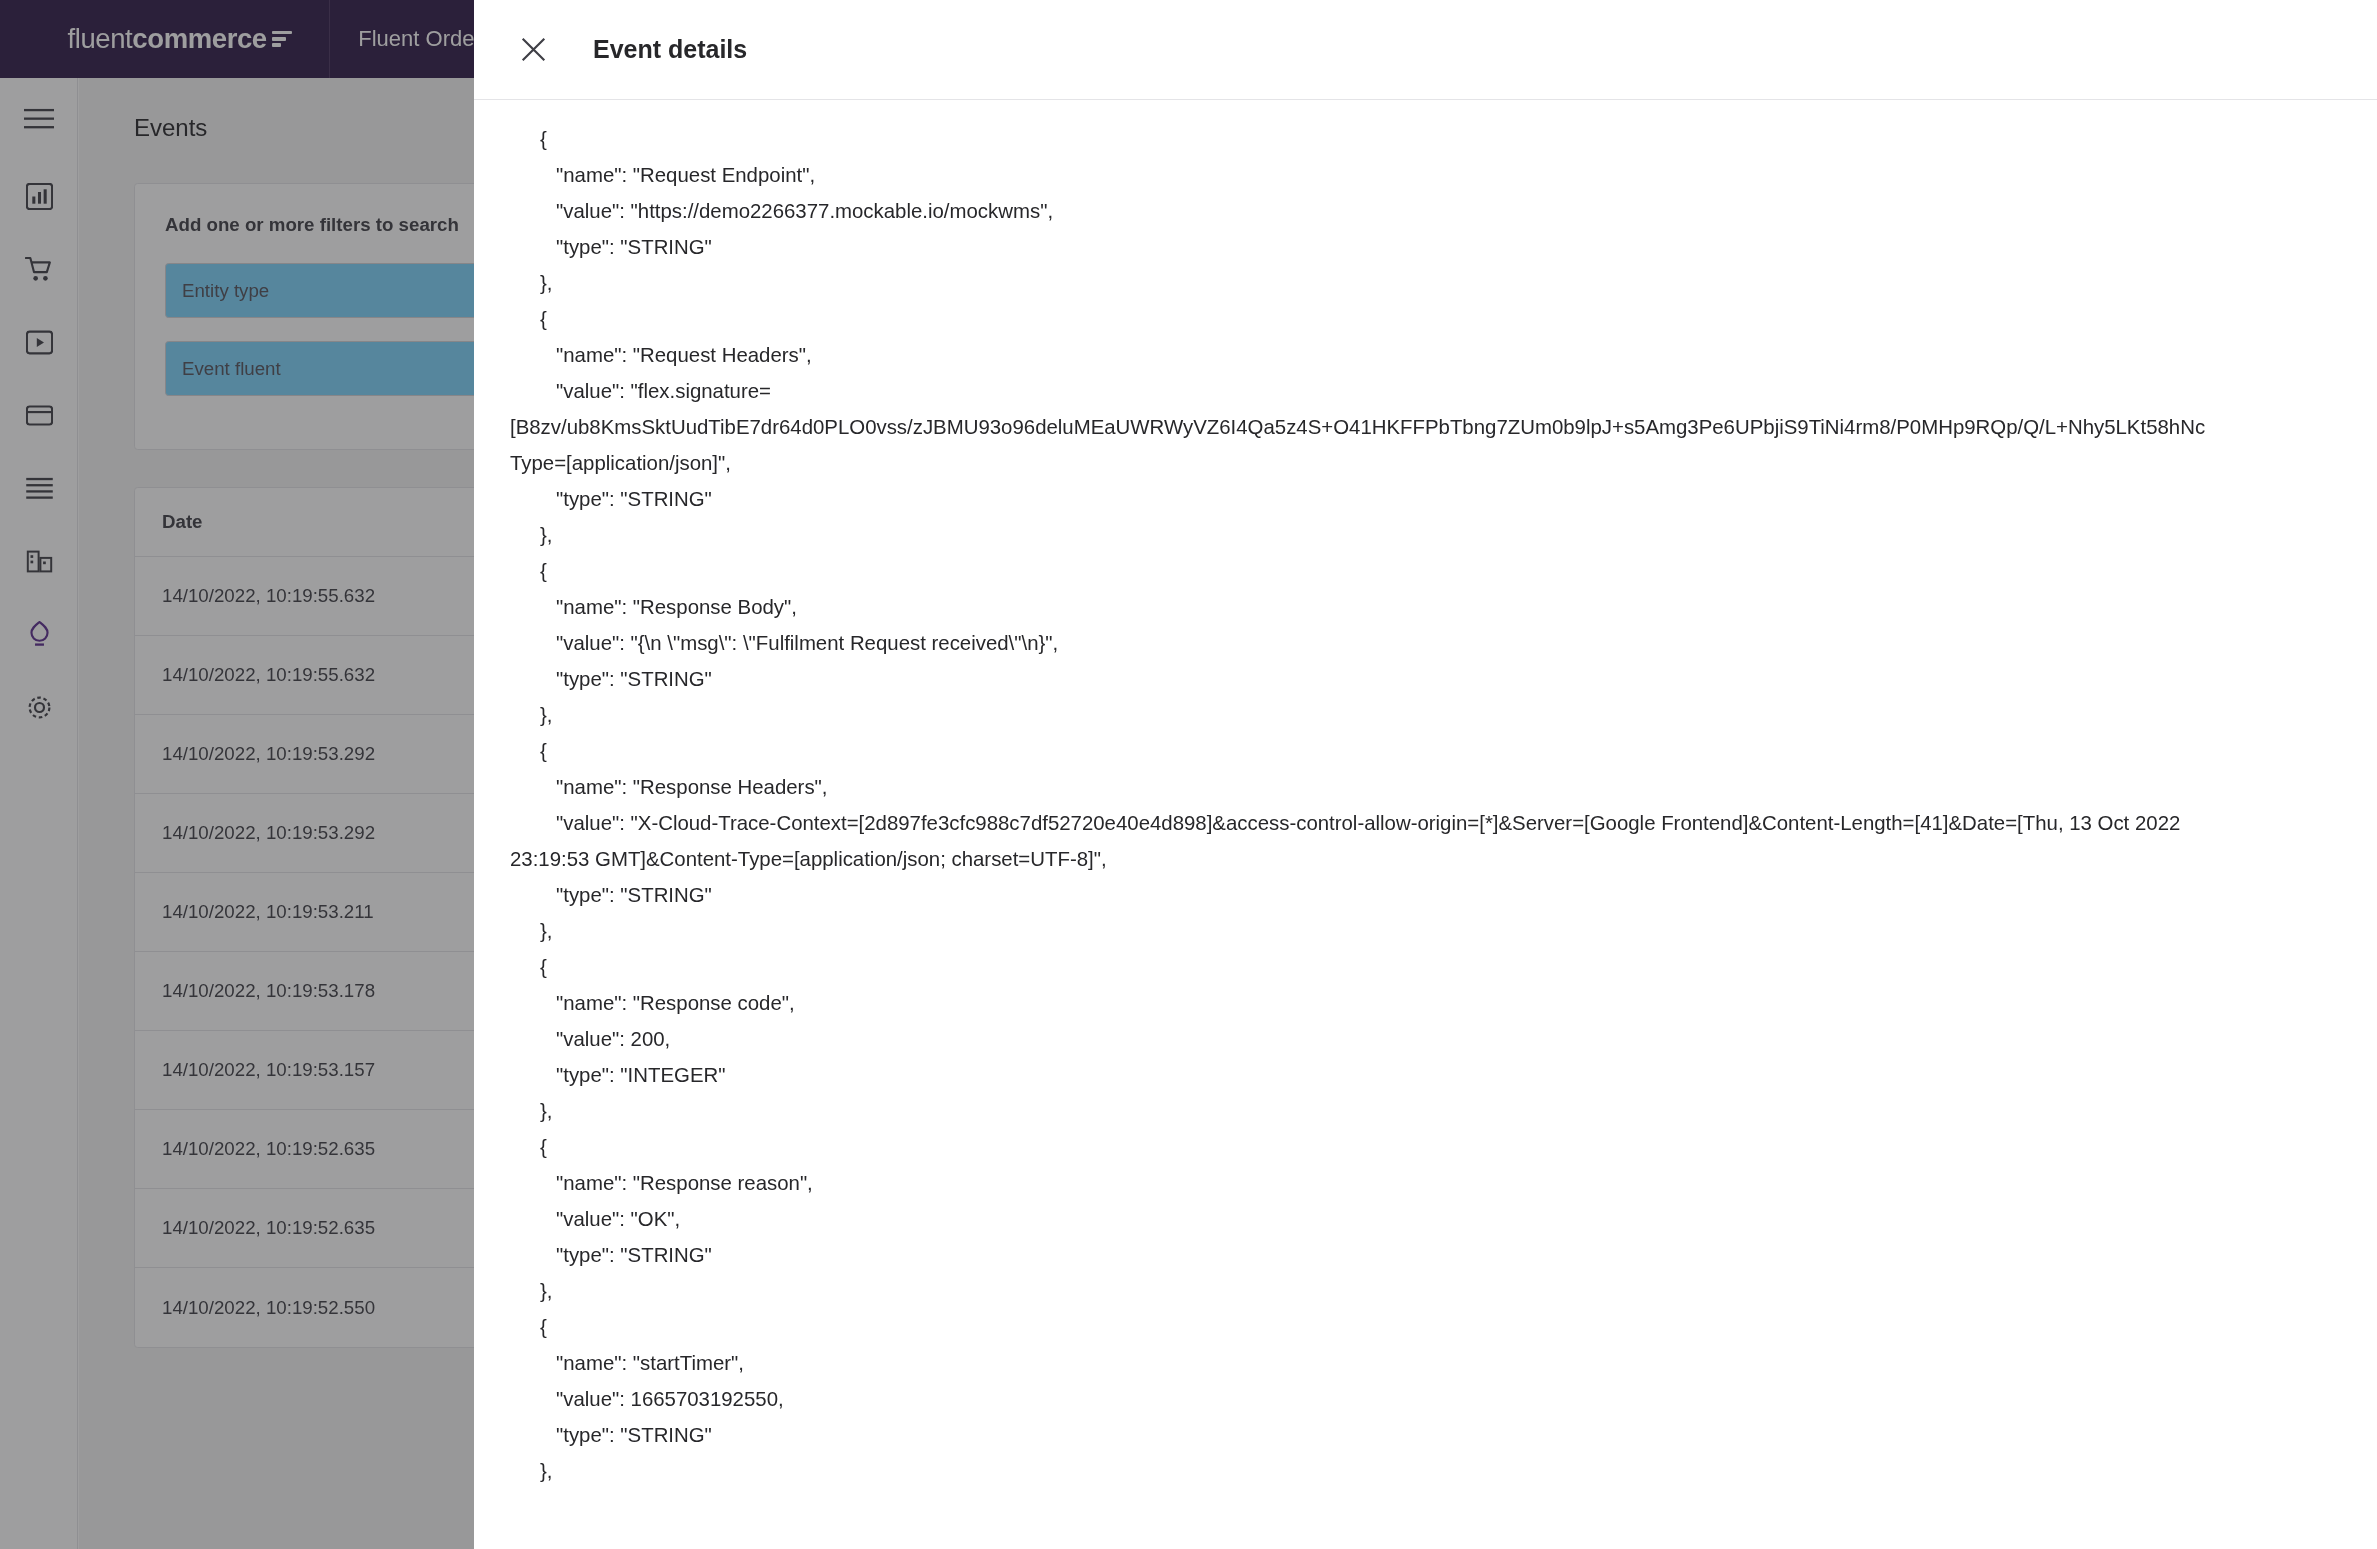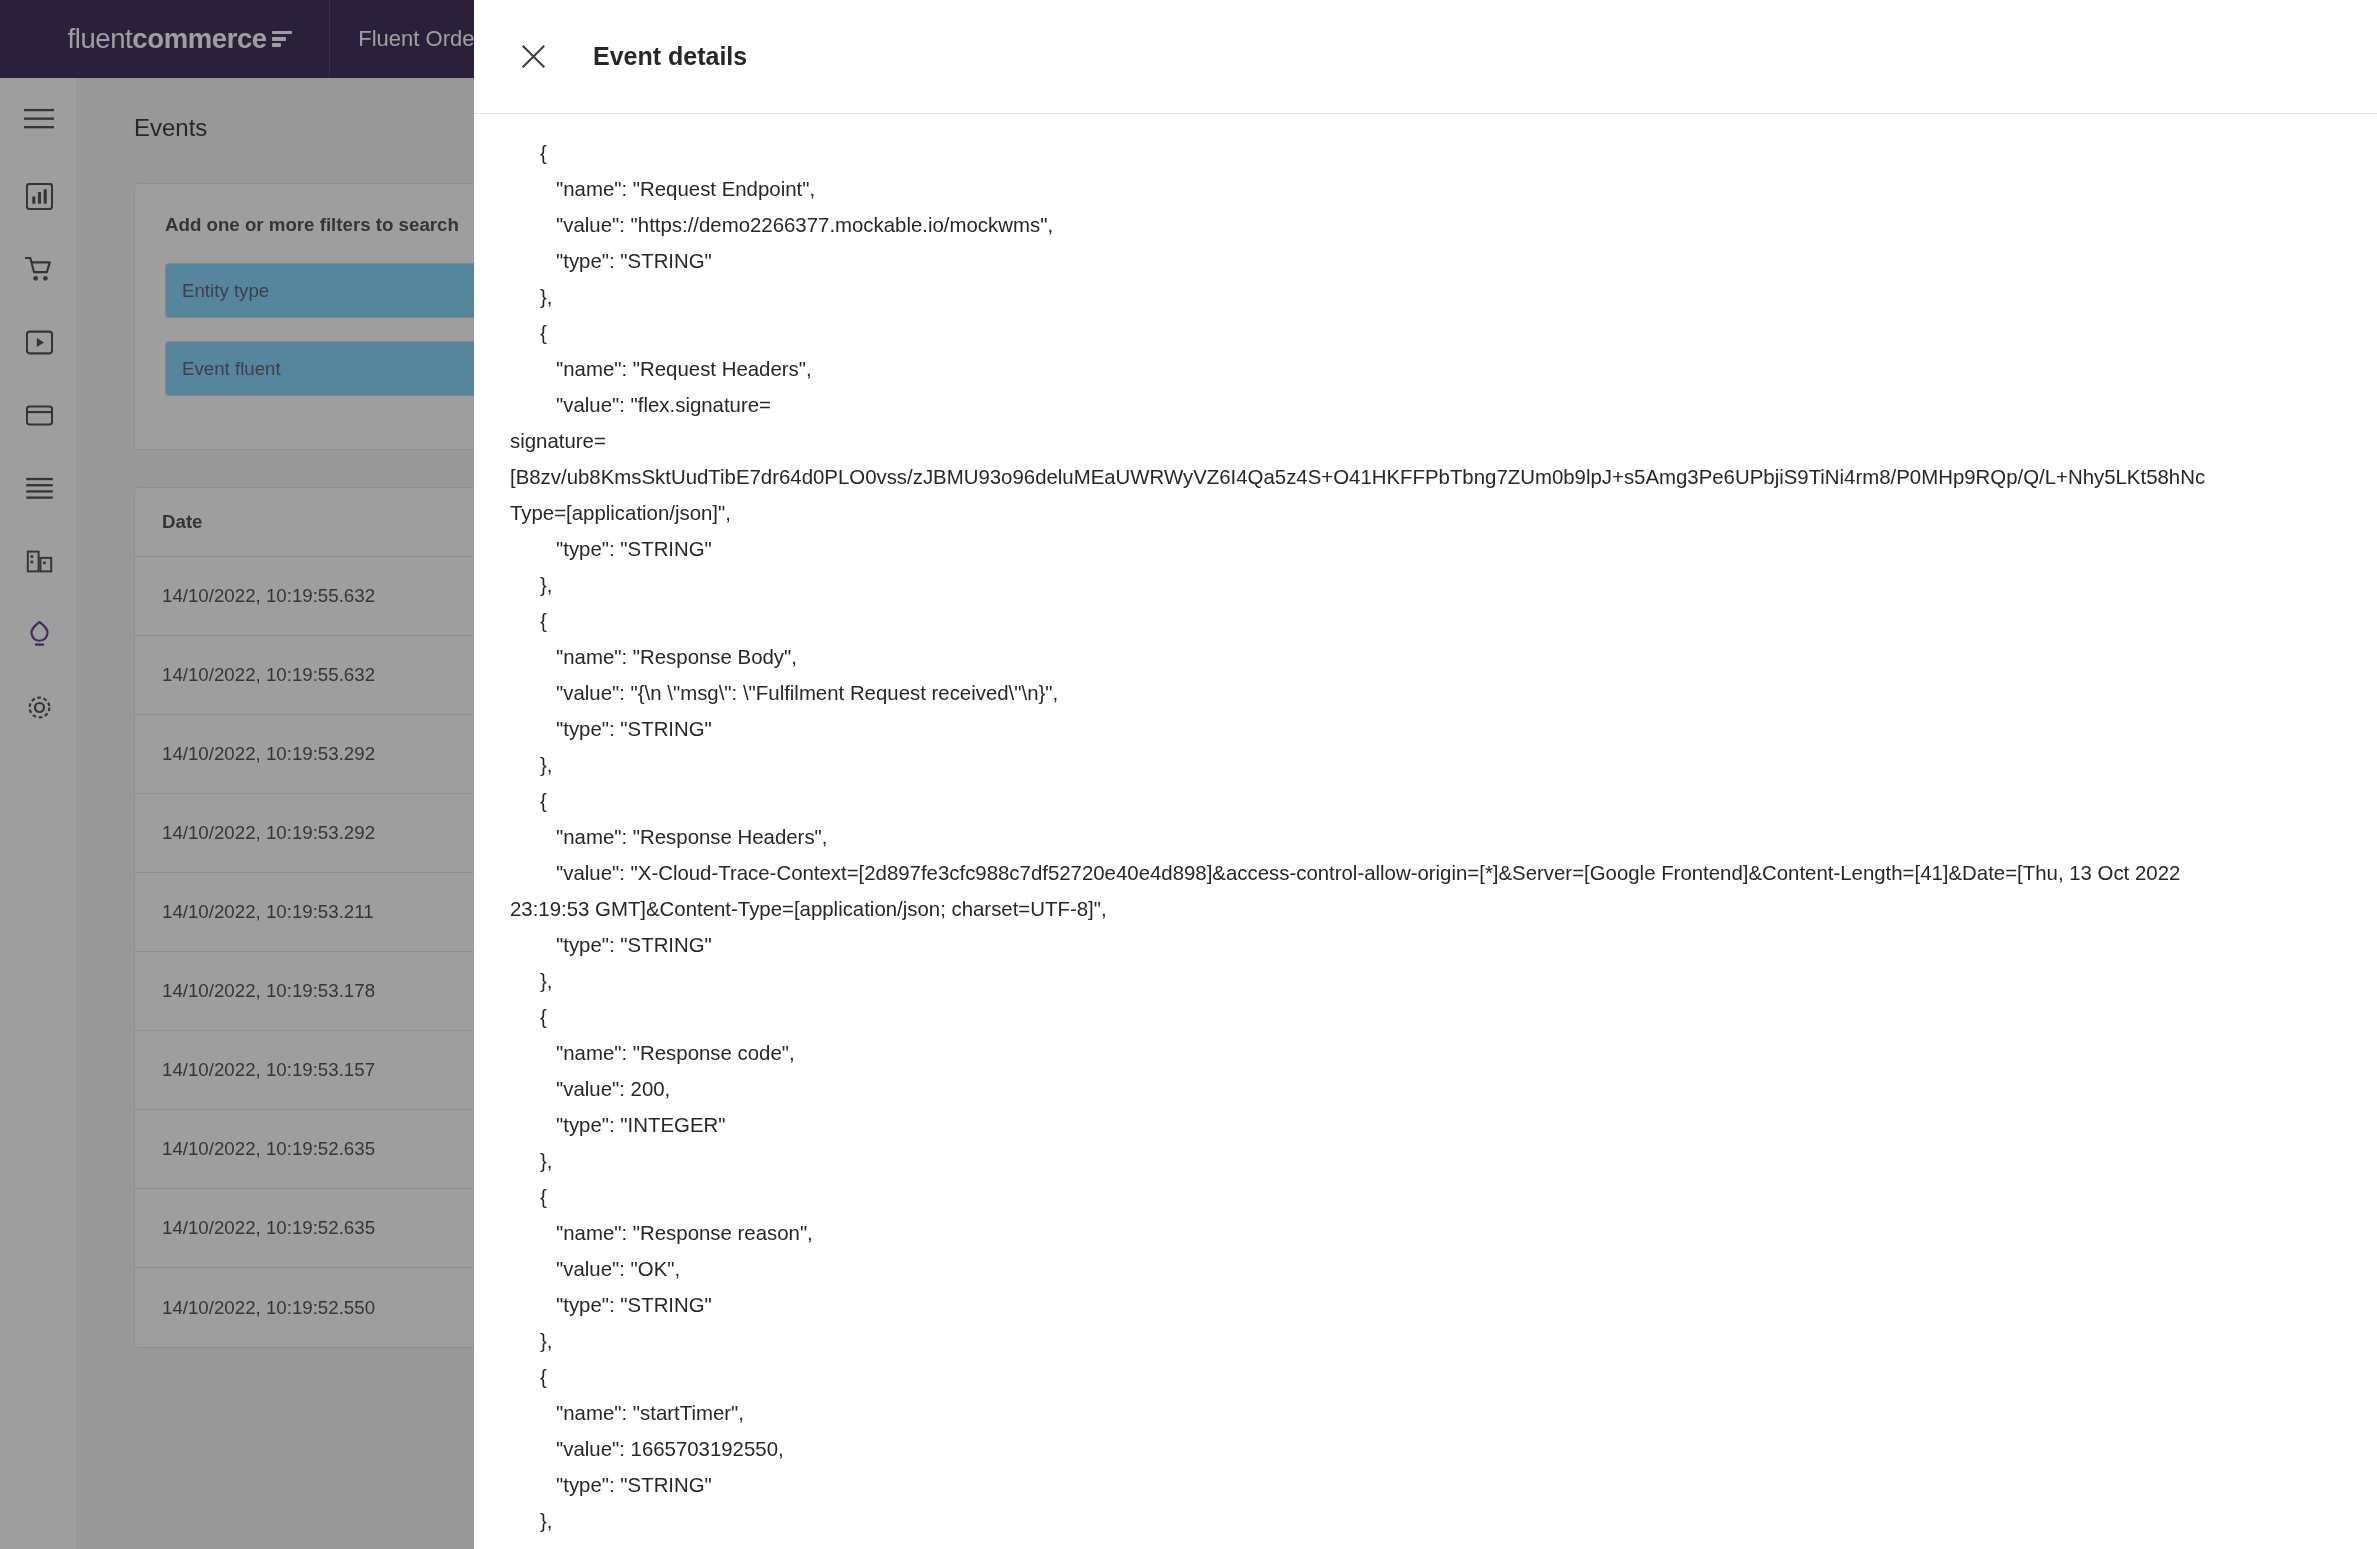--- a/index.html
+++ b/index.html
@@ -180,21 +180,21 @@
   }
   .drawer {
     position: absolute;
     top: 0; left: 474px;
     width: 1903px; height: 1549px;
     background: #ffffff;
     z-index: 6;
     overflow: hidden;
   }
   .drawer-header {
-    height: 114px;
+    height: 100px;
     display: flex;
     align-items: center;
     border-bottom: 0.9px solid #e4e4e7;
     padding-left: 39px;
   }
   .close-btn {
     width: 41px; height: 41px;
     display: flex;
     align-items: center;
     justify-content: center;
@@ -369,21 +369,20 @@
     </div>
     <div class="json-body" id="json-body">
         <div class="json-line indent1">{</div>
         <div class="json-line indent2">"name": "Request Endpoint",</div>
         <div class="json-line indent2">"value": "https://demo2266377.mockable.io/mockwms",</div>
         <div class="json-line indent2">"type": "STRING"</div>
         <div class="json-line indent1">},</div>
         <div class="json-line indent1">{</div>
         <div class="json-line indent2">"name": "Request Headers",</div>
         <div class="json-line indent2">"value": "flex.signature=</div>
-        <div class="json-line">signature=</div>
         <div class="json-line">[B8zv/ub8KmsSktUudTibE7dr64d0PLO0vss/zJBMU93o96deluMEaUWRWyVZ6I4Qa5z4S+O41HKFFPbTbng7ZUm0b9lpJ+s5Amg3Pe6UPbjiS9TiNi4rm8/P0MHp9RQp/Q/L+Nhy5LKt58hNc</div>
         <div class="json-line">Type=[application/json]",</div>
         <div class="json-line indent2">"type": "STRING"</div>
         <div class="json-line indent1">},</div>
         <div class="json-line indent1">{</div>
         <div class="json-line indent2">"name": "Response Body",</div>
         <div class="json-line indent2">"value": "{\n \"msg\": \"Fulfilment Request received\"\n}",</div>
         <div class="json-line indent2">"type": "STRING"</div>
         <div class="json-line indent1">},</div>
         <div class="json-line indent1">{</div>

